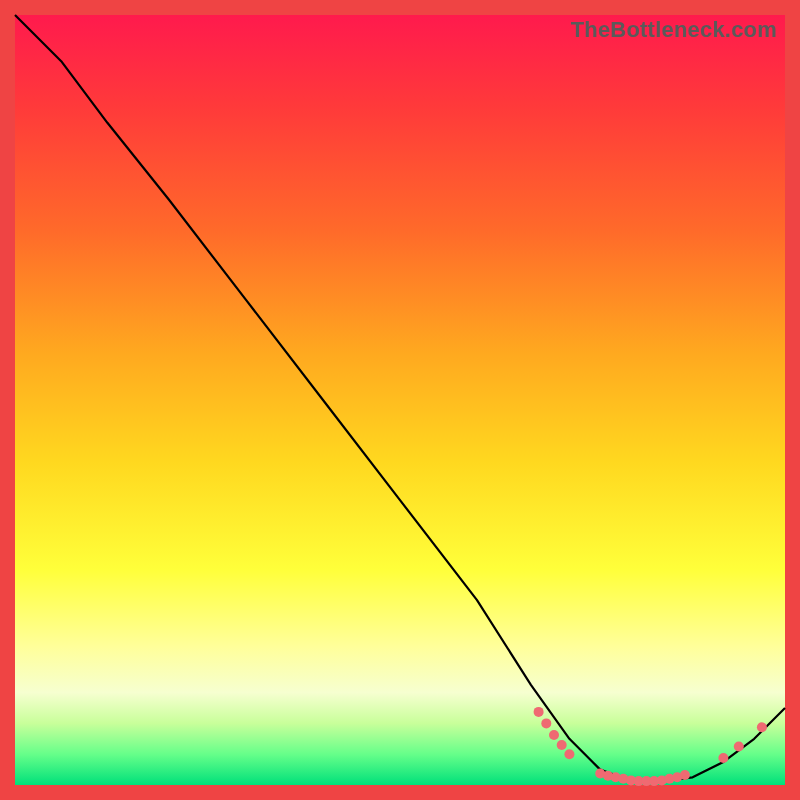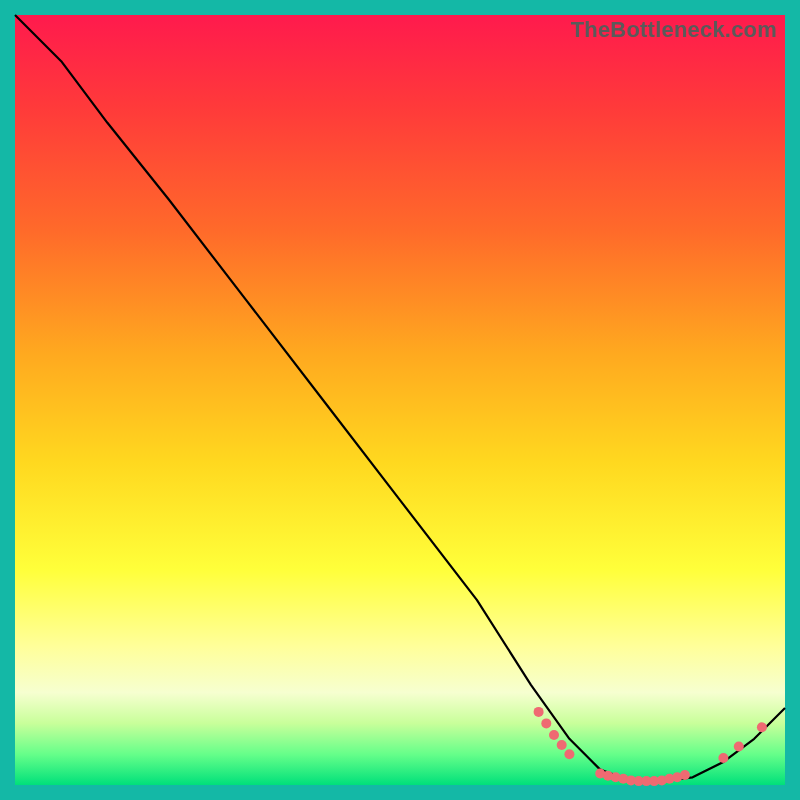--- a/index.html
+++ b/index.html
@@ -8,21 +8,21 @@
     width: 800px;
     height: 800px;
     background: #000;
     overflow: hidden;
     font-family: Arial, Helvetica, sans-serif;
   }
   .frame {
     position: relative;
     width: 800px;
     height: 800px;
-    background: #14b8a6;
+    background: #ef4444;
   }
   .plot {
     position: absolute;
     left: 15px;
     top: 15px;
     width: 770px;
     height: 770px;
     background: linear-gradient(
       to bottom,
       #ff1a4d 0%,

